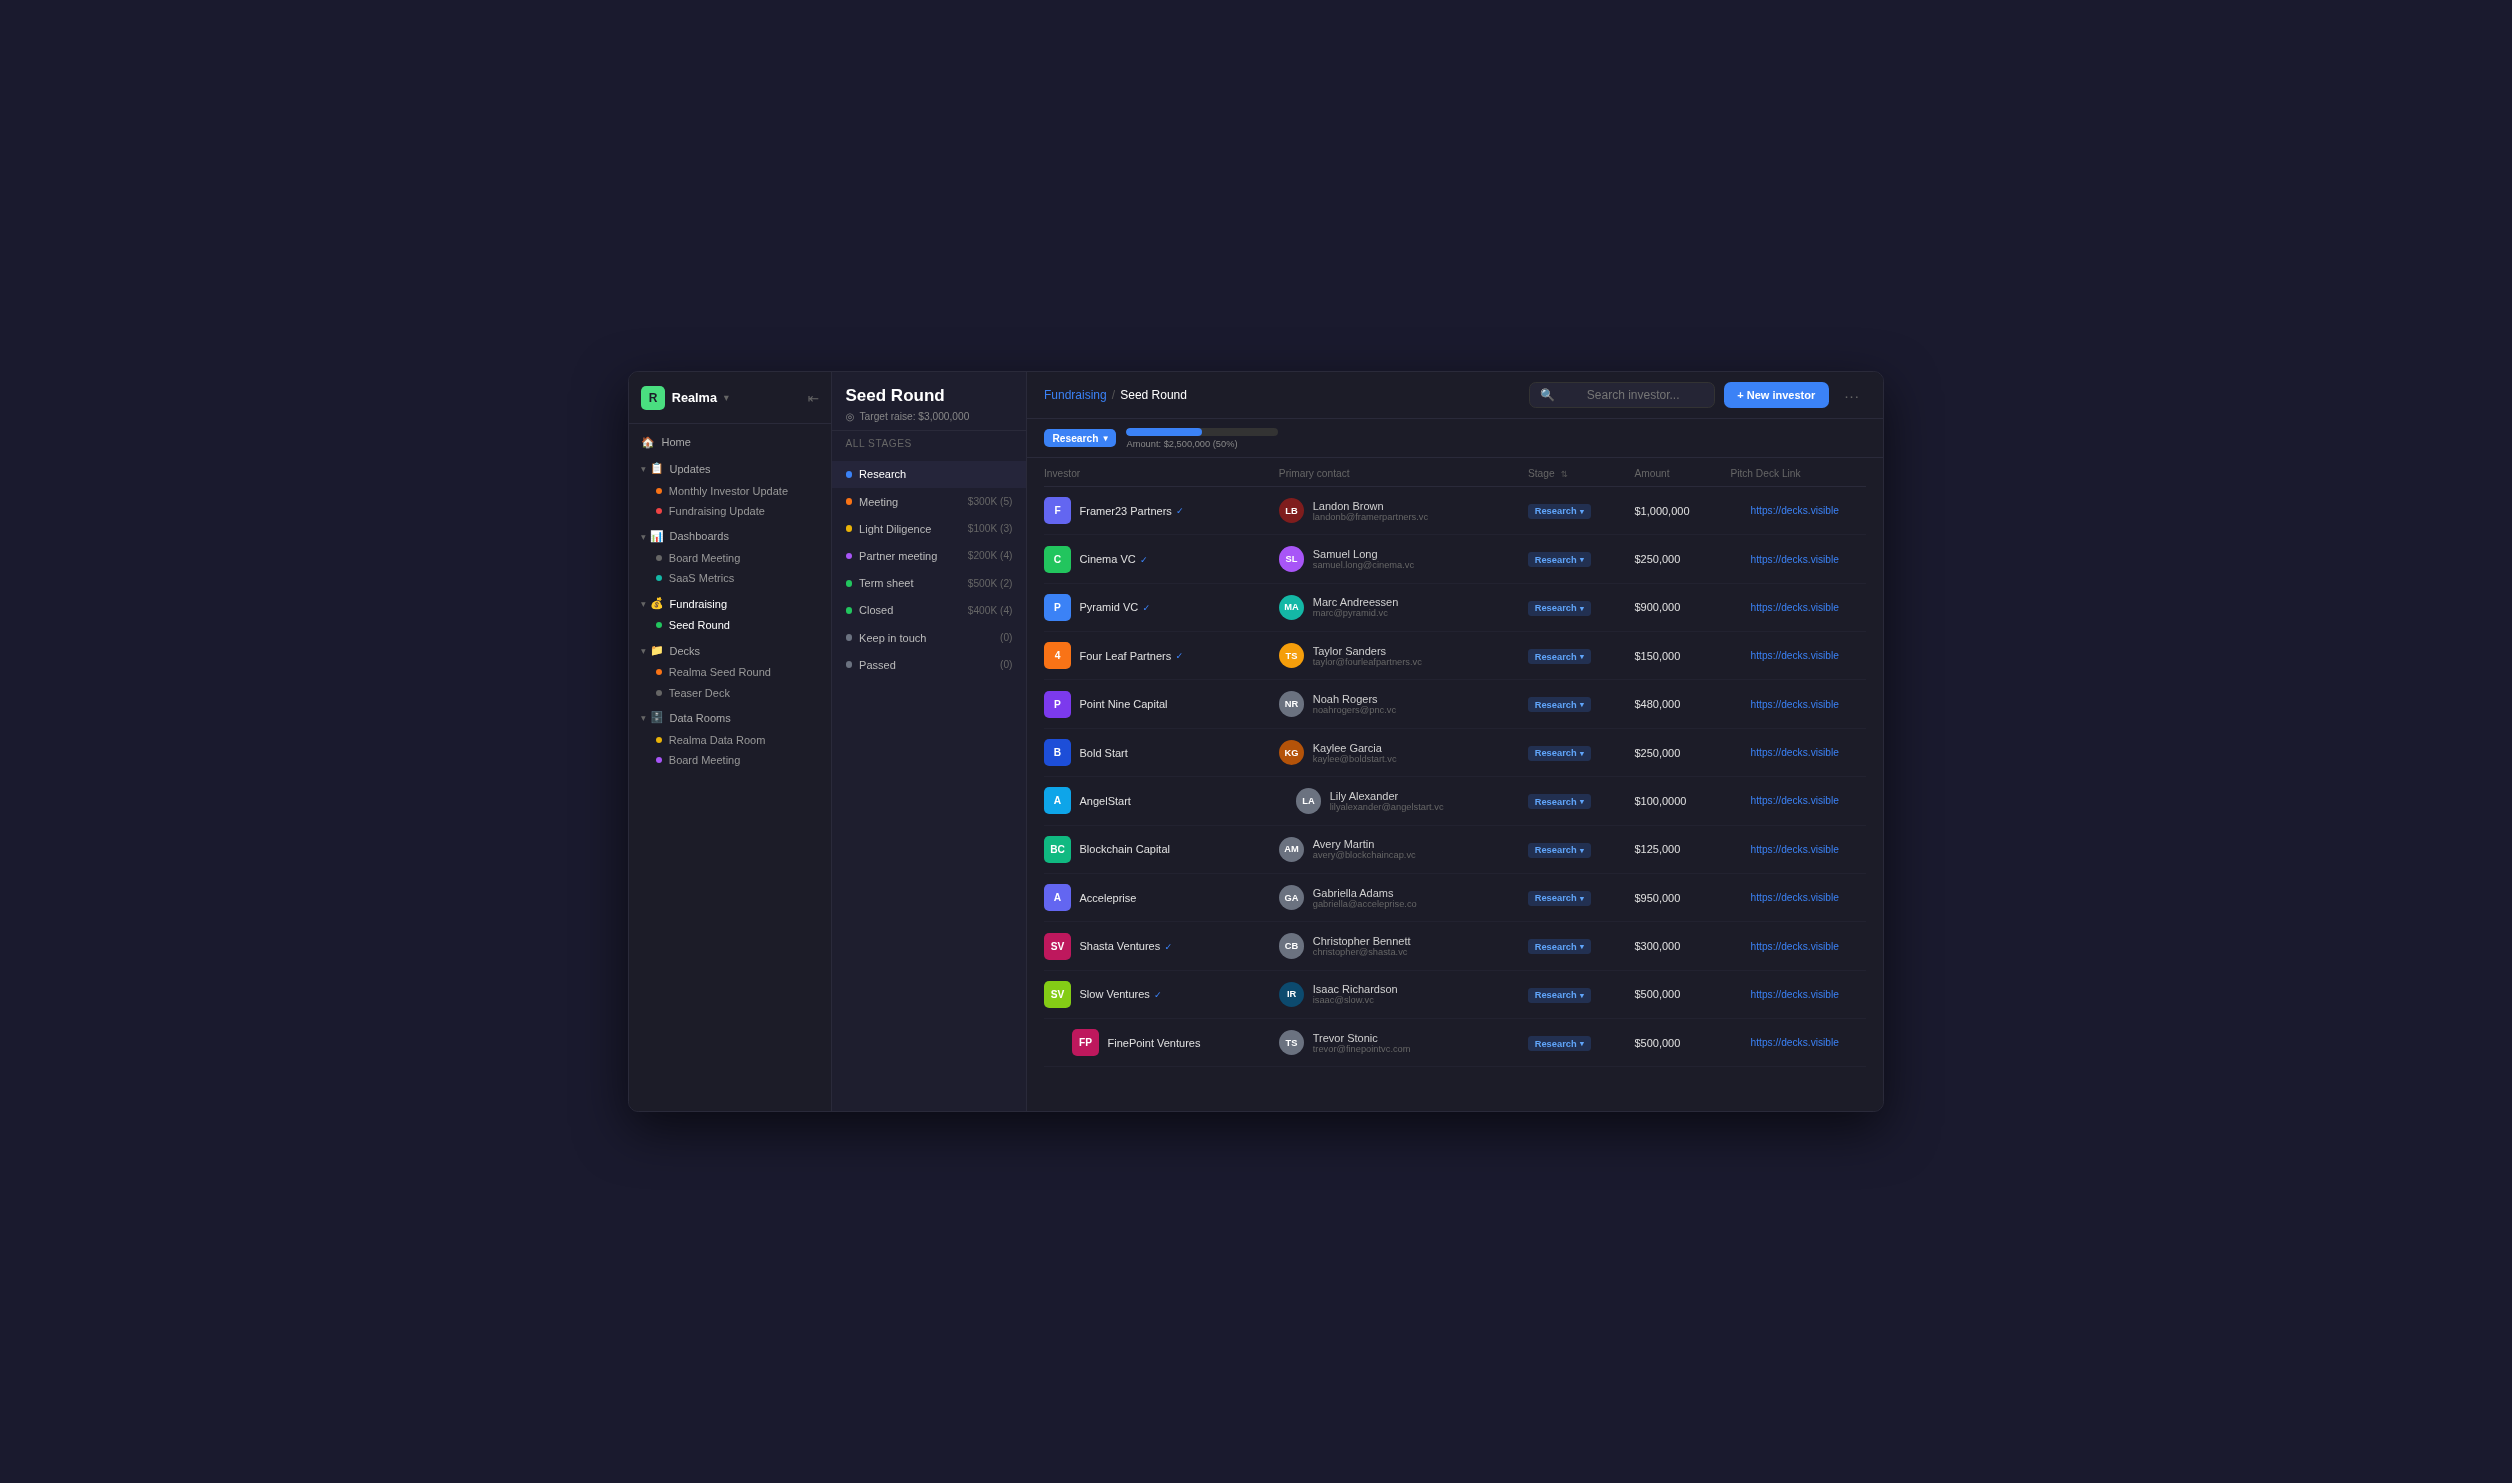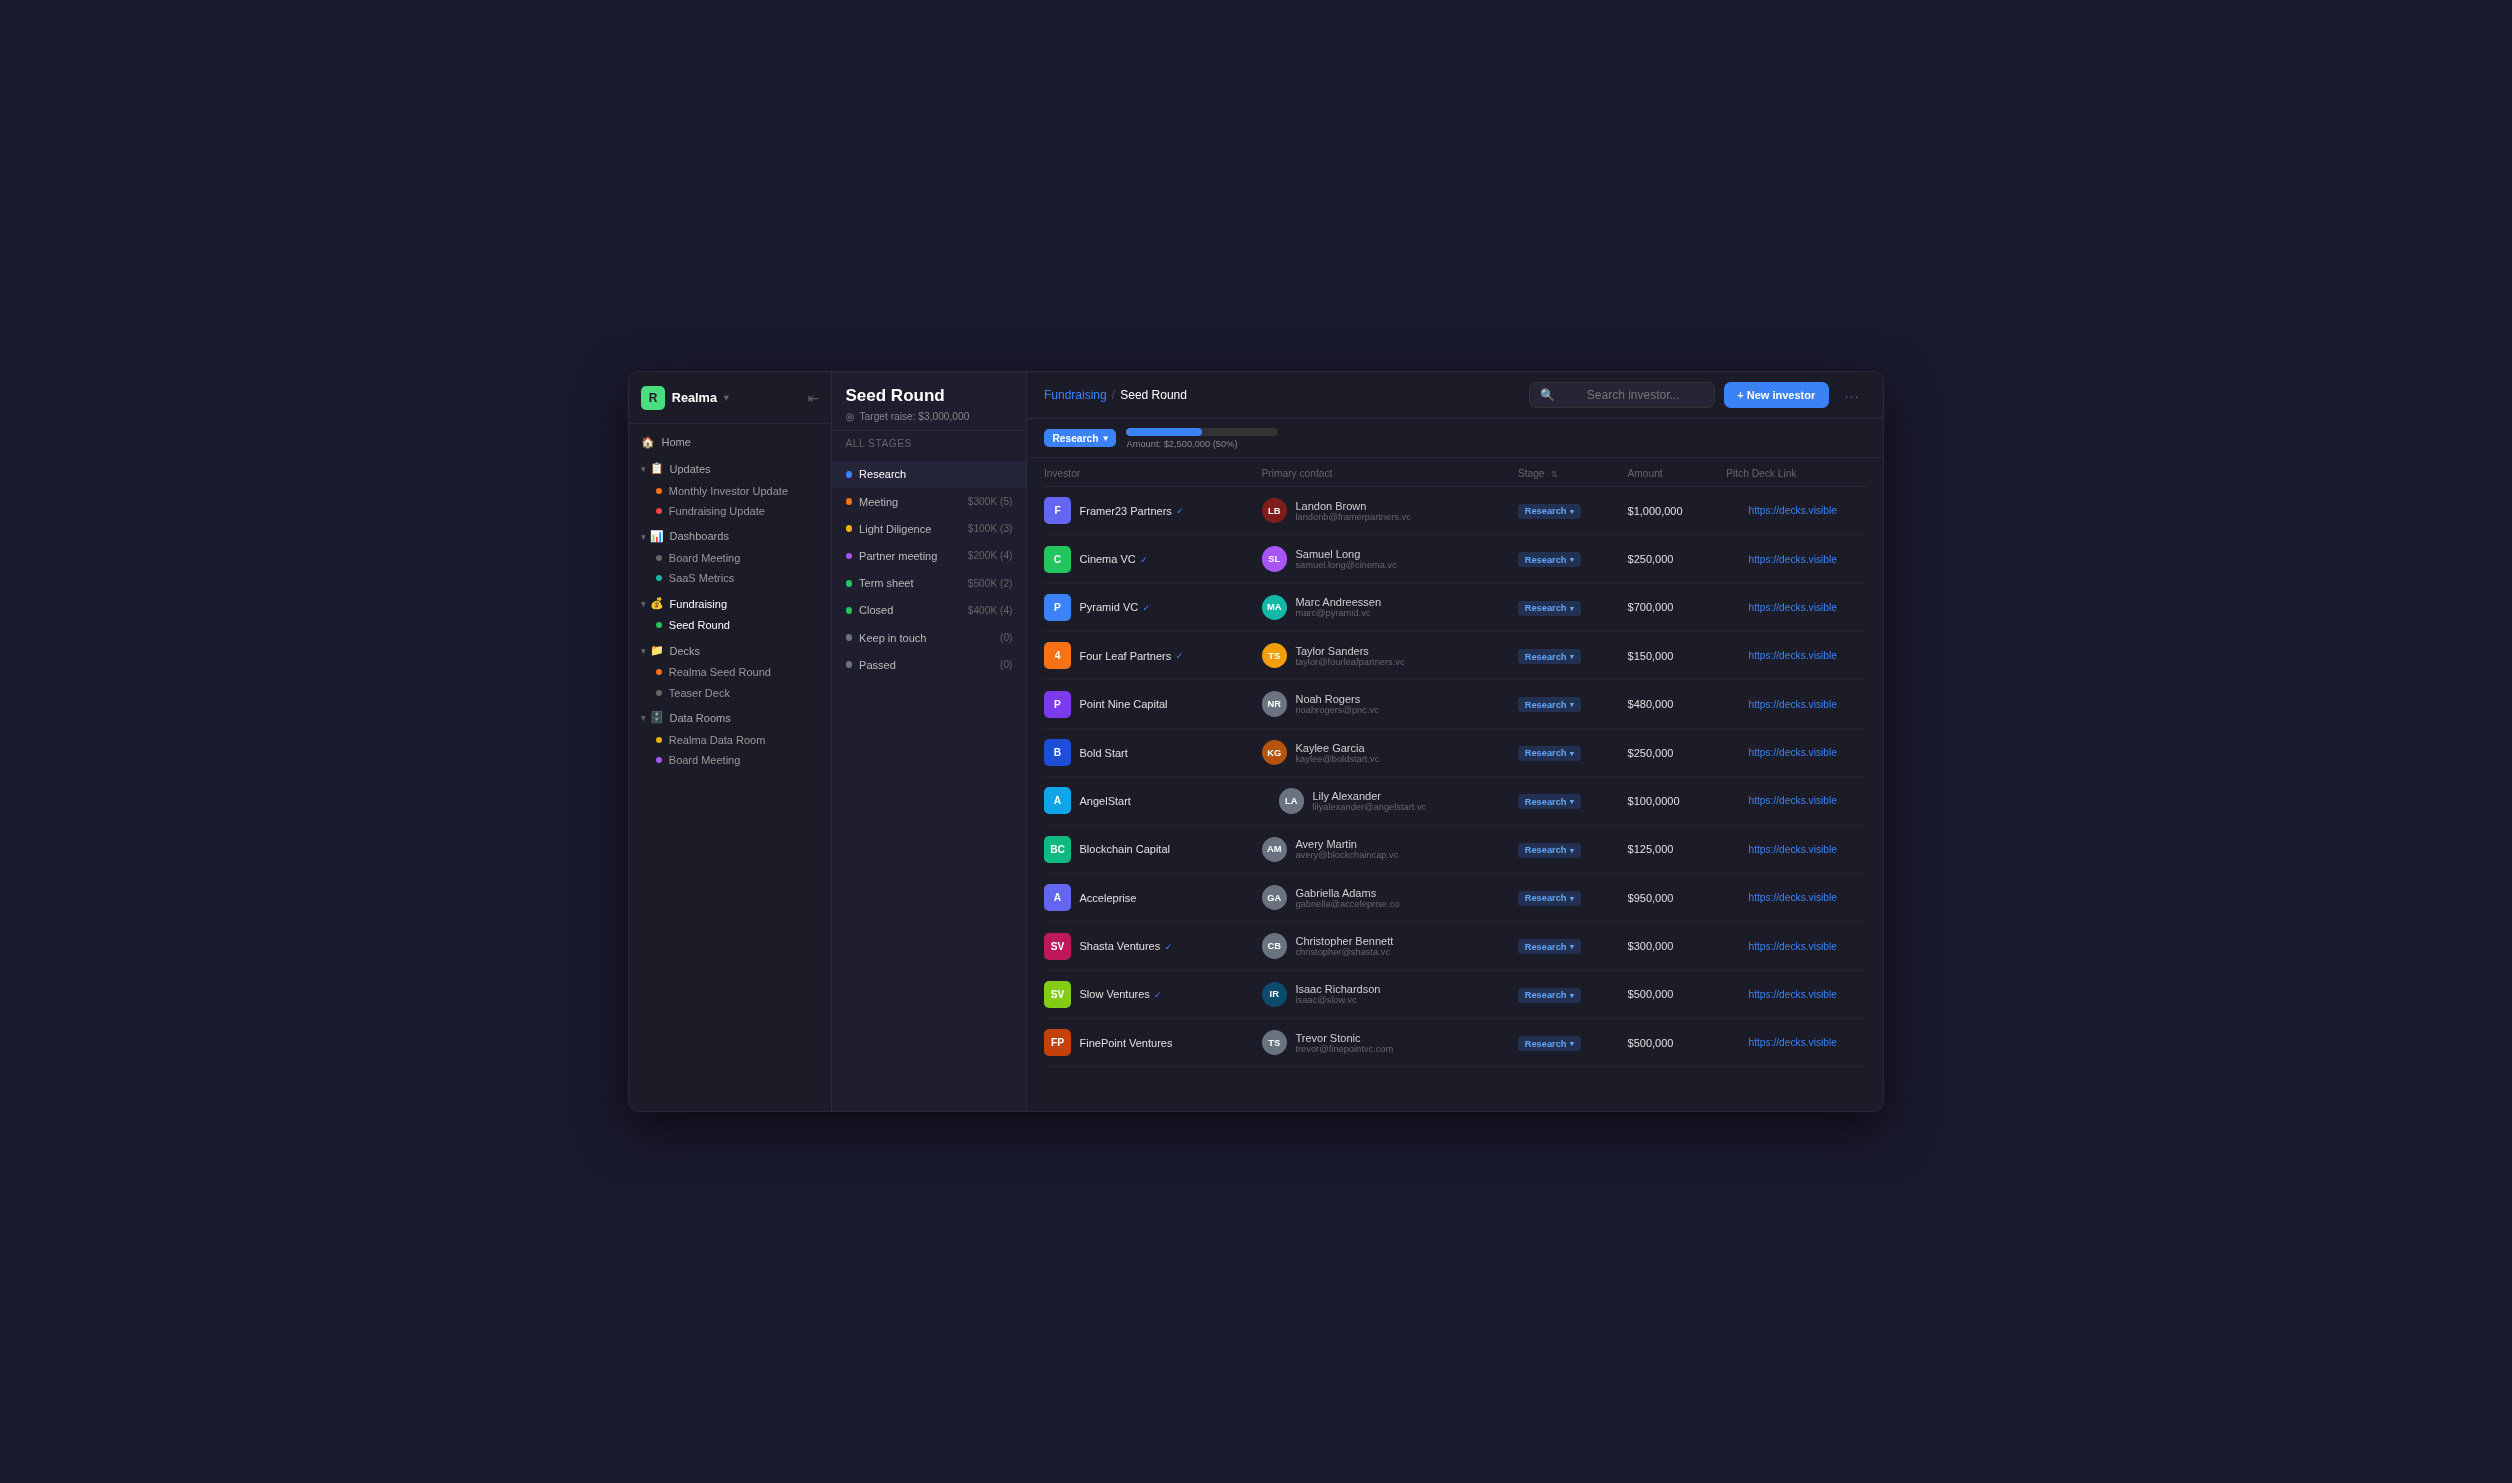--- a/index.html
+++ b/index.html
@@ -613,21 +613,21 @@
         <div class="contact-name">Marc Andreessen</div>
         <div class="contact-email">marc@pyramid.vc</div>
       </div>
     </div>
               </td>
               <td>
     <span class="stage-badge">
       Research
       <span class="stage-badge-arrow">▾</span>
     </span></td>
-              <td class="amount-cell">$700,000</td>
+              <td class="amount-cell">$900,000</td>
               <td class="link-cell">https://decks.visible</td>
             </tr>
             <tr>
               <td>
     <div class="investor-cell">
       <div class="investor-avatar" style="background:#f97316;">
         <span style="color:white; font-size:10.2px; font-weight:700;">4</span>
       </div>
       <div class="investor-name">
         Four Leaf Partners
@@ -867,21 +867,21 @@
     <span class="stage-badge">
       Research
       <span class="stage-badge-arrow">▾</span>
     </span></td>
               <td class="amount-cell">$500,000</td>
               <td class="link-cell">https://decks.visible</td>
             </tr>
             <tr>
               <td>
     <div class="investor-cell">
-      <div class="investor-avatar" style="background:#c2410c;">
+      <div class="investor-avatar" style="background:#be185d;margin-left:28px;">
         <span style="color:white; font-size:10.2px; font-weight:700;">FP</span>
       </div>
       <div class="investor-name">
         FinePoint Ventures
         
       </div>
     </div>
               </td>
               <td>
     <div class="contact-cell">

